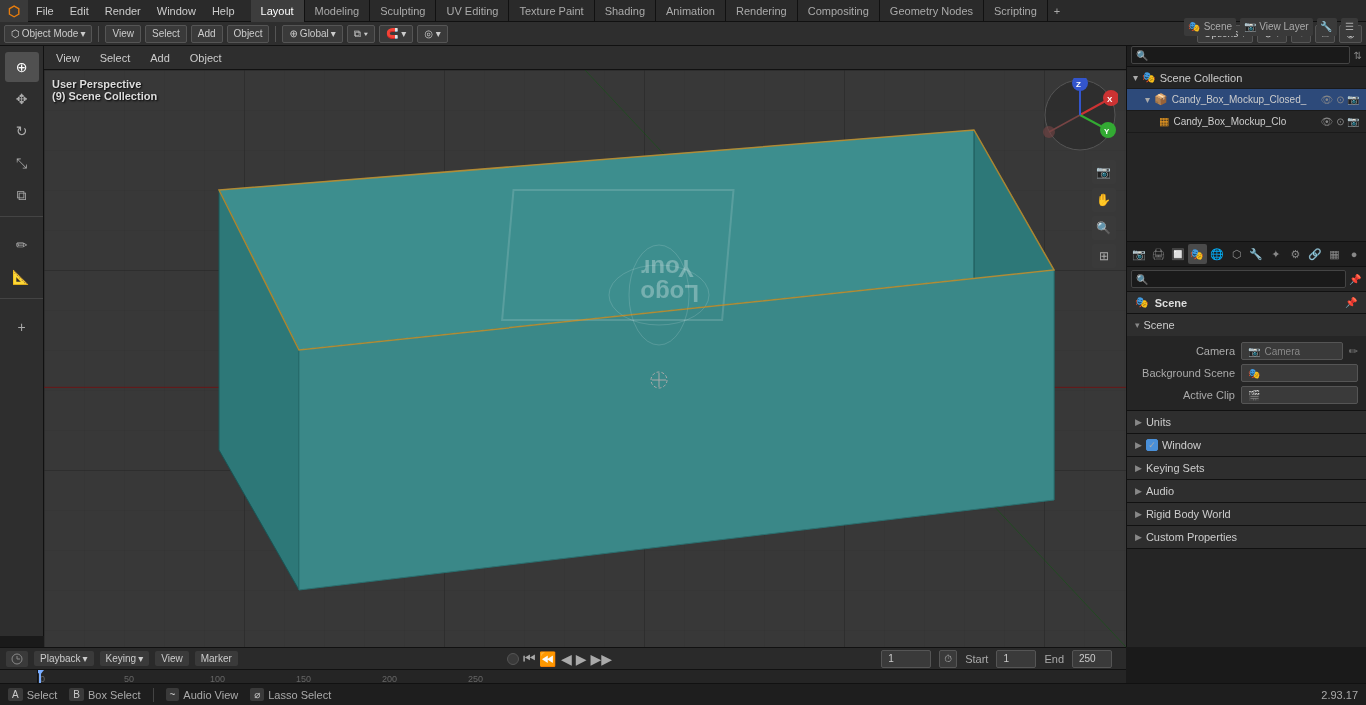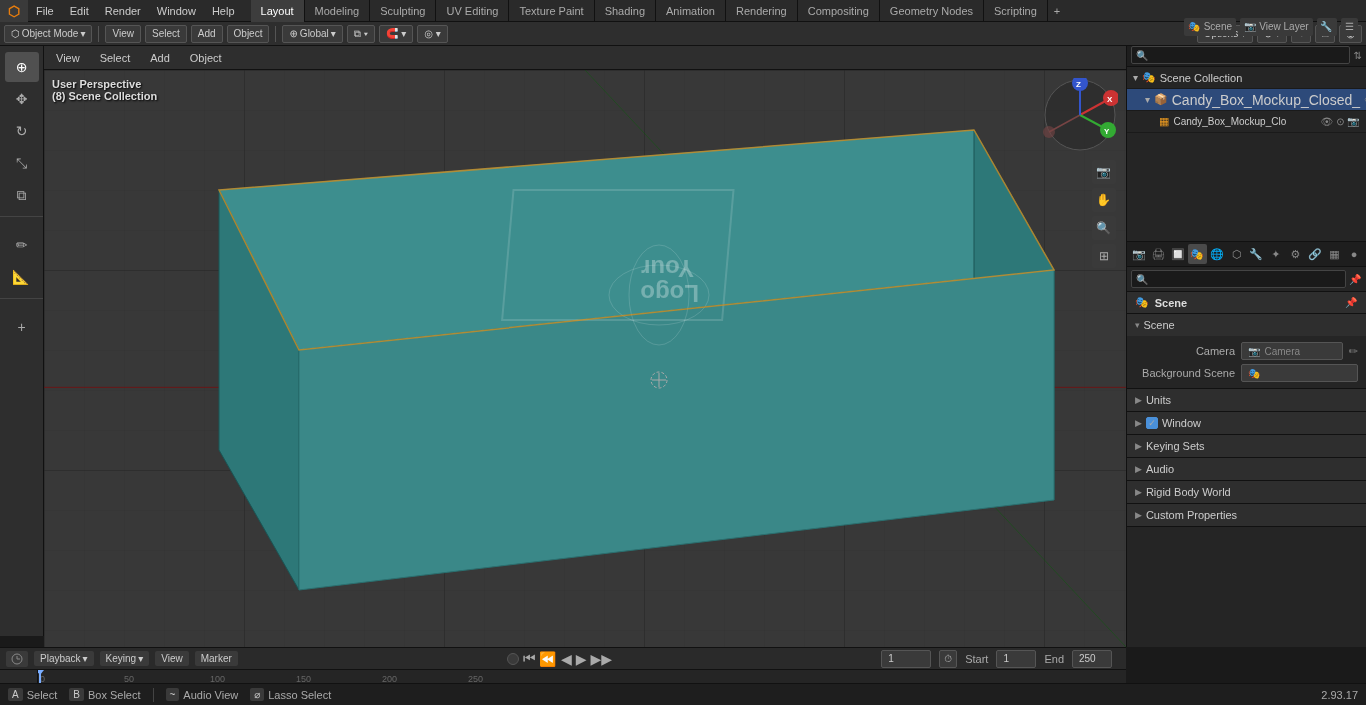--- a/index.html
+++ b/index.html
@@ -554,21 +554,21 @@
       <circle cx="615" cy="310" r="8" fill="none" stroke="#aaa" stroke-width="1" stroke-dasharray="3,2"></circle>
       <line x1="608" y1="310" x2="622" y2="310" stroke="#aaa" stroke-width="1"></line>
       <line x1="615" y1="303" x2="615" y2="317" stroke="#aaa" stroke-width="1"></line>
 
       <polygon points="175,120 930,60 1010,200 255,280" fill="none" stroke="#e89820" stroke-width="1.5" opacity="0.7"></polygon>
     </svg>
 
     
     <div class="viewport-info">
       <div>User Perspective</div>
-      <div>(8) Scene Collection</div>
+      <div>(9) Scene Collection</div>
     </div>
 
     
     <div style="position:absolute;top:8px;right:8px;width:75px;height:75px;">
       <svg width="75" height="75" xmlns="http://www.w3.org/2000/svg">
 
         <circle cx="37" cy="37" r="35" fill="rgba(40,40,40,0.6)" stroke="#555" stroke-width="1"></circle>
 
         <line x1="37" y1="37" x2="68" y2="20" stroke="#cc3333" stroke-width="2"></line>
         <circle cx="68" cy="20" r="8" fill="#cc3333"></circle>
@@ -618,21 +618,21 @@
 
       <div class="outliner-row">
         <span style="font-size:10px;color:#aaa;">▾</span>
         <span style="font-size:11px;color:#aaa;">🎭</span>
         <span class="outliner-row-name">Scene Collection</span>
       </div>
 
       <div class="outliner-row selected" style="padding-left:18px;">
         <span style="font-size:10px;color:#aaa;">▾</span>
         <span style="font-size:11px;color:#aaa;">📦</span>
-        <span class="outliner-row-name" style="font-size:14px;">Candy_Box_Mockup_Closed_</span>
+        <span class="outliner-row-name" style="font-size:10px;">Candy_Box_Mockup_Closed_</span>
         <div class="outliner-row-icons">
           <span class="outliner-row-action">👁</span>
           <span class="outliner-row-action">⊙</span>
           <span class="outliner-row-action">📷</span>
         </div>
       </div>
 
       <div class="outliner-row" style="padding-left:32px;">
         <span style="font-size:11px;color:#e89820;">▦</span>
         <span class="outliner-row-name" style="font-size:10px;">Candy_Box_Mockup_Clo</span>
@@ -689,20 +689,26 @@
           <span style="font-size:11px;color:#888;cursor:pointer;">✏</span>
         </div>
 
         <div class="props-row">
           <span class="props-row-label">Background Scene</span>
           <div class="props-row-value">
             <span style="font-size:10px;color:#888;">🎭</span>
           </div>
         </div>
 
+        <div class="props-row">
+          <span class="props-row-label">Active Clip</span>
+          <div class="props-row-value">
+            <span style="font-size:10px;color:#888;">🎬</span>
+          </div>
+        </div>
       </div>
     </div>
 
     <div class="props-section">
       <div class="props-section-header">
         <span class="chevron">▶</span>
         <span>Units</span>
       </div>
     </div>
 

